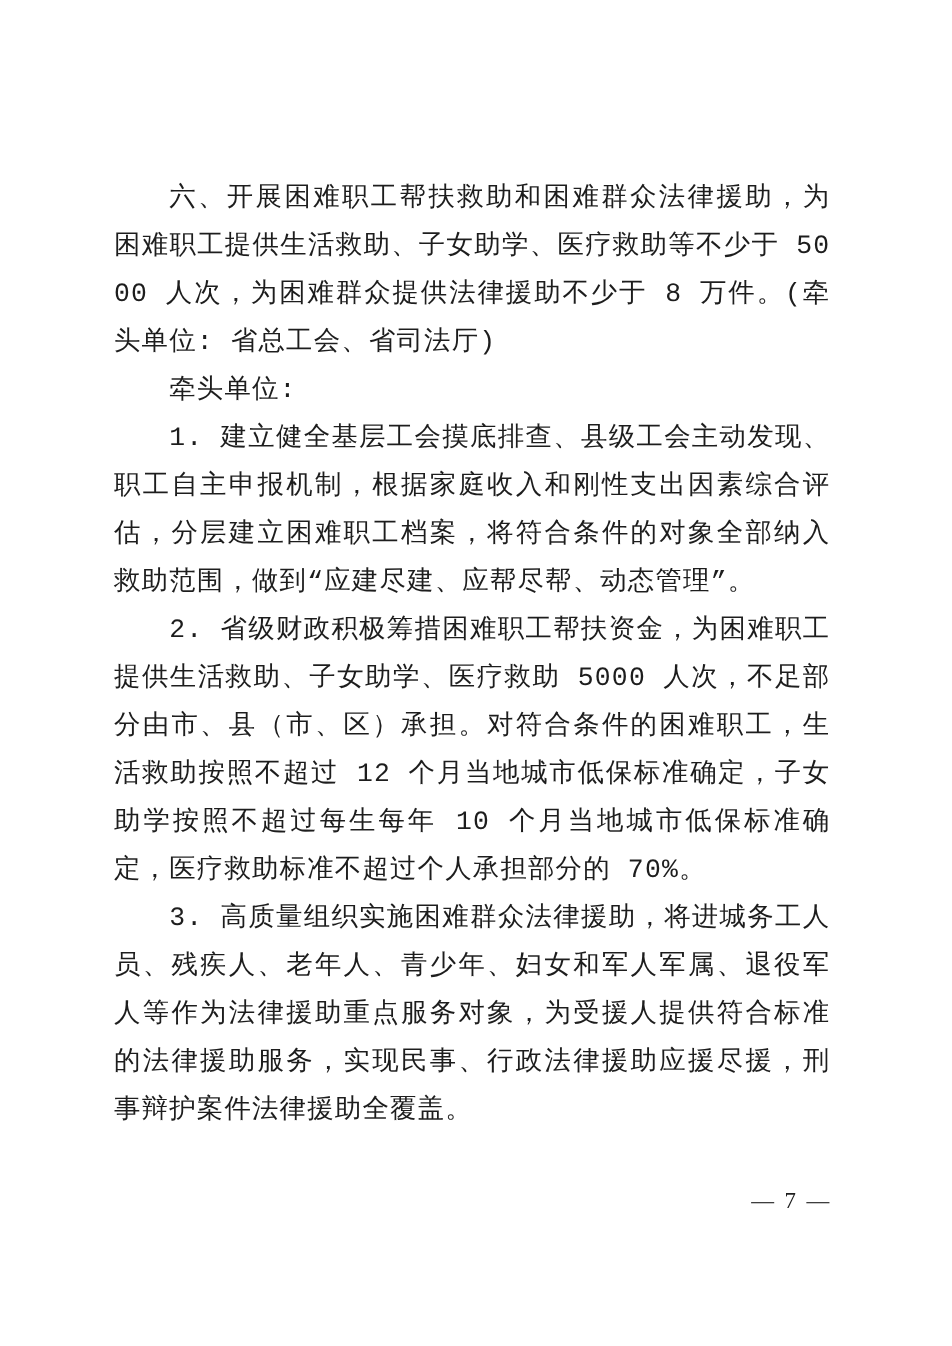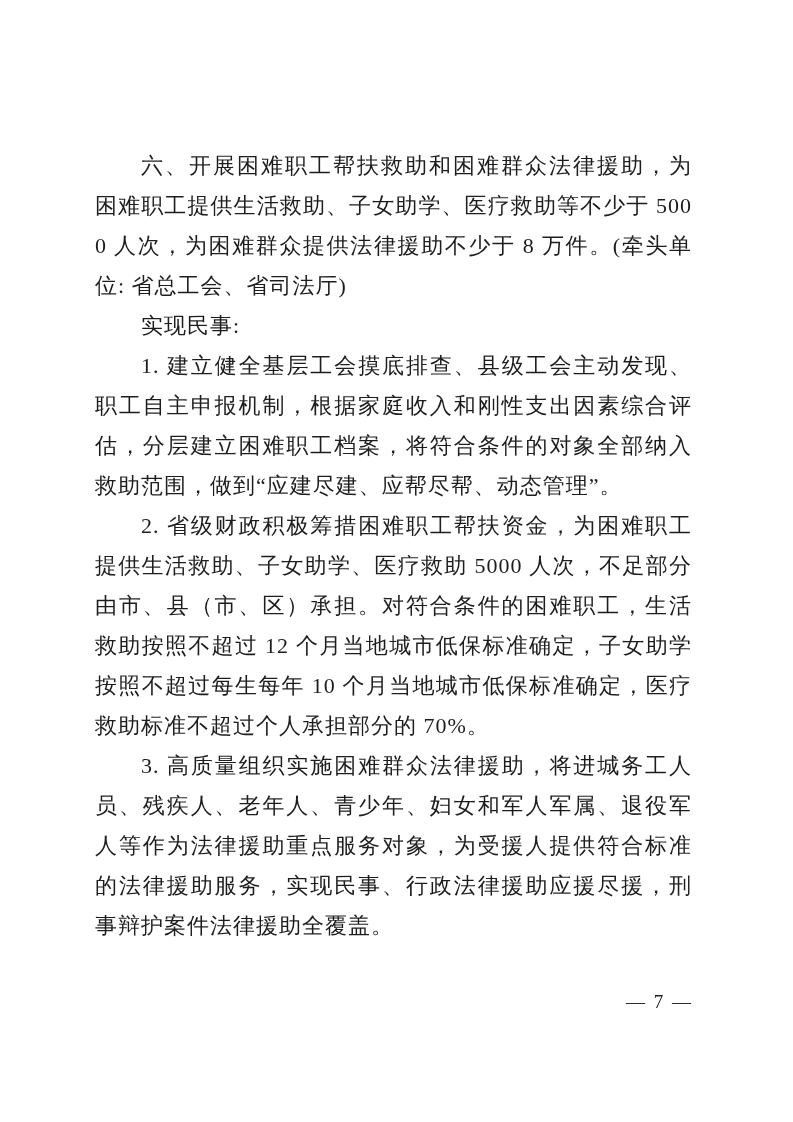--- a/index.html
+++ b/index.html
@@ -22,38 +22,39 @@
     width: 597px;
   }
   .para {
     margin: 0;
     font-size: 22px;
     line-height: 40px;
     letter-spacing: 1px;
     text-align: justify;
     text-indent: 46px;
     word-break: break-all;
+    font-family: Liberation Mono, monospace;
   }
   .run { font-style: normal; }
   .run.unit-note {  }
   .page-footer {
     position: absolute;
     top: 991px;
     right: 100px;
     font-size: 19px;
     letter-spacing: 2px;
     color: #1d1d1d;
     white-space: pre;
   }
 </style>
 </head>
 <body>
 
 <div class="doc-page">
   <div class="doc-body">
       <p class="para"><span class="run body">六、开展困难职工帮扶救助和困难群众法律援助，为困难职工提供生活救助、子女助学、医疗救助等不少于 5000 人次，为困难群众提供法律援助不少于 8 万件。</span><span class="run unit-note">(牵头单位: 省总工会、省司法厅)</span></p>
-      <p class="para"><span class="run body">实现民事:</span></p>
+      <p class="para"><span class="run body">牵头单位:</span></p>
       <p class="para"><span class="run body">1. 建立健全基层工会摸底排查、县级工会主动发现、职工自主申报机制，根据家庭收入和刚性支出因素综合评估，分层建立困难职工档案，将符合条件的对象全部纳入救助范围，做到“应建尽建、应帮尽帮、动态管理”。</span></p>
       <p class="para"><span class="run body">2. 省级财政积极筹措困难职工帮扶资金，为困难职工提供生活救助、子女助学、医疗救助 5000 人次，不足部分由市、县（市、区）承担。对符合条件的困难职工，生活救助按照不超过 12 个月当地城市低保标准确定，子女助学按照不超过每生每年 10 个月当地城市低保标准确定，医疗救助标准不超过个人承担部分的 70%。</span></p>
       <p class="para"><span class="run body">3. 高质量组织实施困难群众法律援助，将进城务工人员、残疾人、老年人、青少年、妇女和军人军属、退役军人等作为法律援助重点服务对象，为受援人提供符合标准的法律援助服务，实现民事、行政法律援助应援尽援，刑事辩护案件法律援助全覆盖。</span></p>
     </div>
   <div class="page-footer">— 7 —</div>
 </div>
 
 </body></html>

